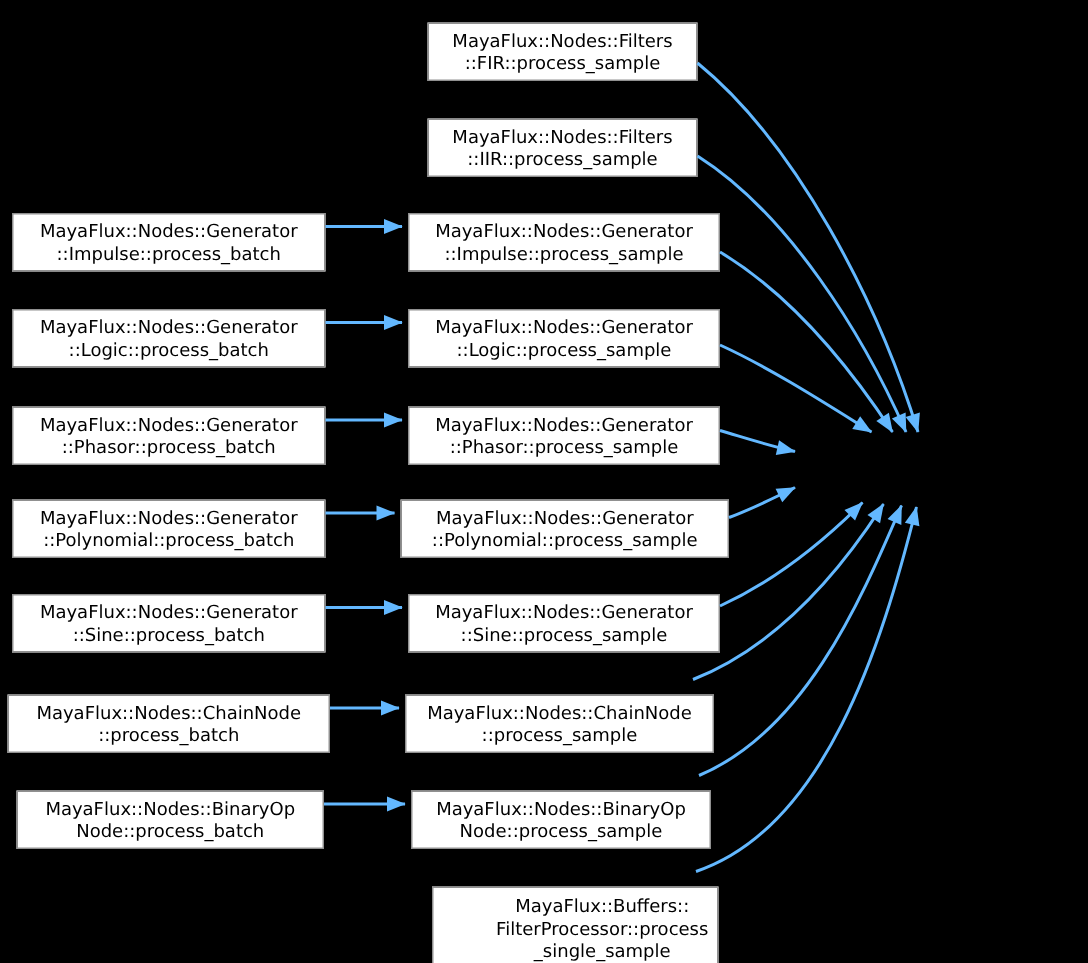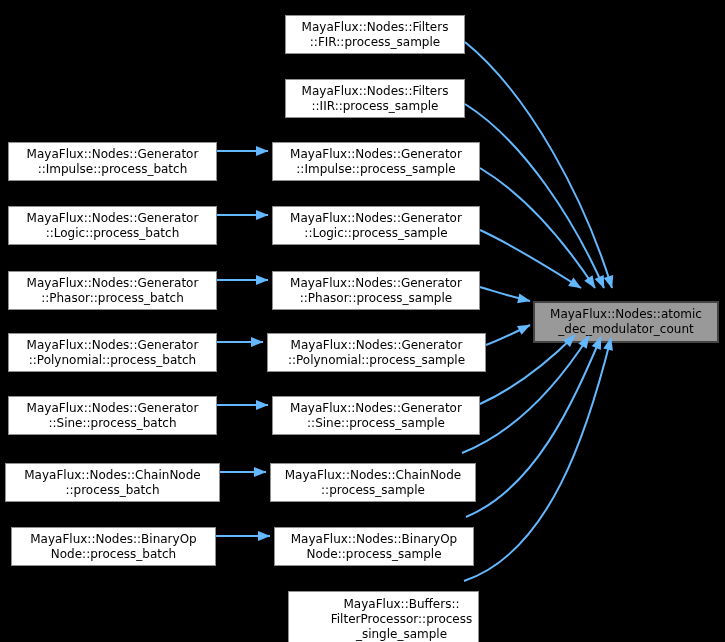--- a/index.html
+++ b/index.html
@@ -113,22 +113,20 @@
   <div class="node" id="s-sine">MayaFlux::Nodes::Generator
 ::Sine::process_sample</div>
   <div class="node" id="s-chain">MayaFlux::Nodes::ChainNode
 ::process_sample</div>
   <div class="node" id="s-binop">MayaFlux::Nodes::BinaryOp
 Node::process_sample</div>
   <div class="node" id="s-fproc">MayaFlux::Buffers::
 FilterProcessor::process
 _single_sample</div>
 
-  <div class="node focus" id="n-target">MayaFlux::Nodes::atomic
-_dec_modulator_count</div>
 
   <svg class="edges" viewBox="0 0 725 642" xmlns="http://www.w3.org/2000/svg">
     <defs>
       <marker id="ah" markerUnits="userSpaceOnUse" markerWidth="14" markerHeight="11" refX="12.5" refY="5.5" orient="auto">
         <path d="M0.5,0.5 L13,5.5 L0.5,10.5 Z"></path>
       </marker>
     </defs>
 
     <path class="edge" d="M217,151 L268,151" marker-end="url(#ah)"></path>
     <path class="edge" d="M217,215 L268,215" marker-end="url(#ah)"></path>

